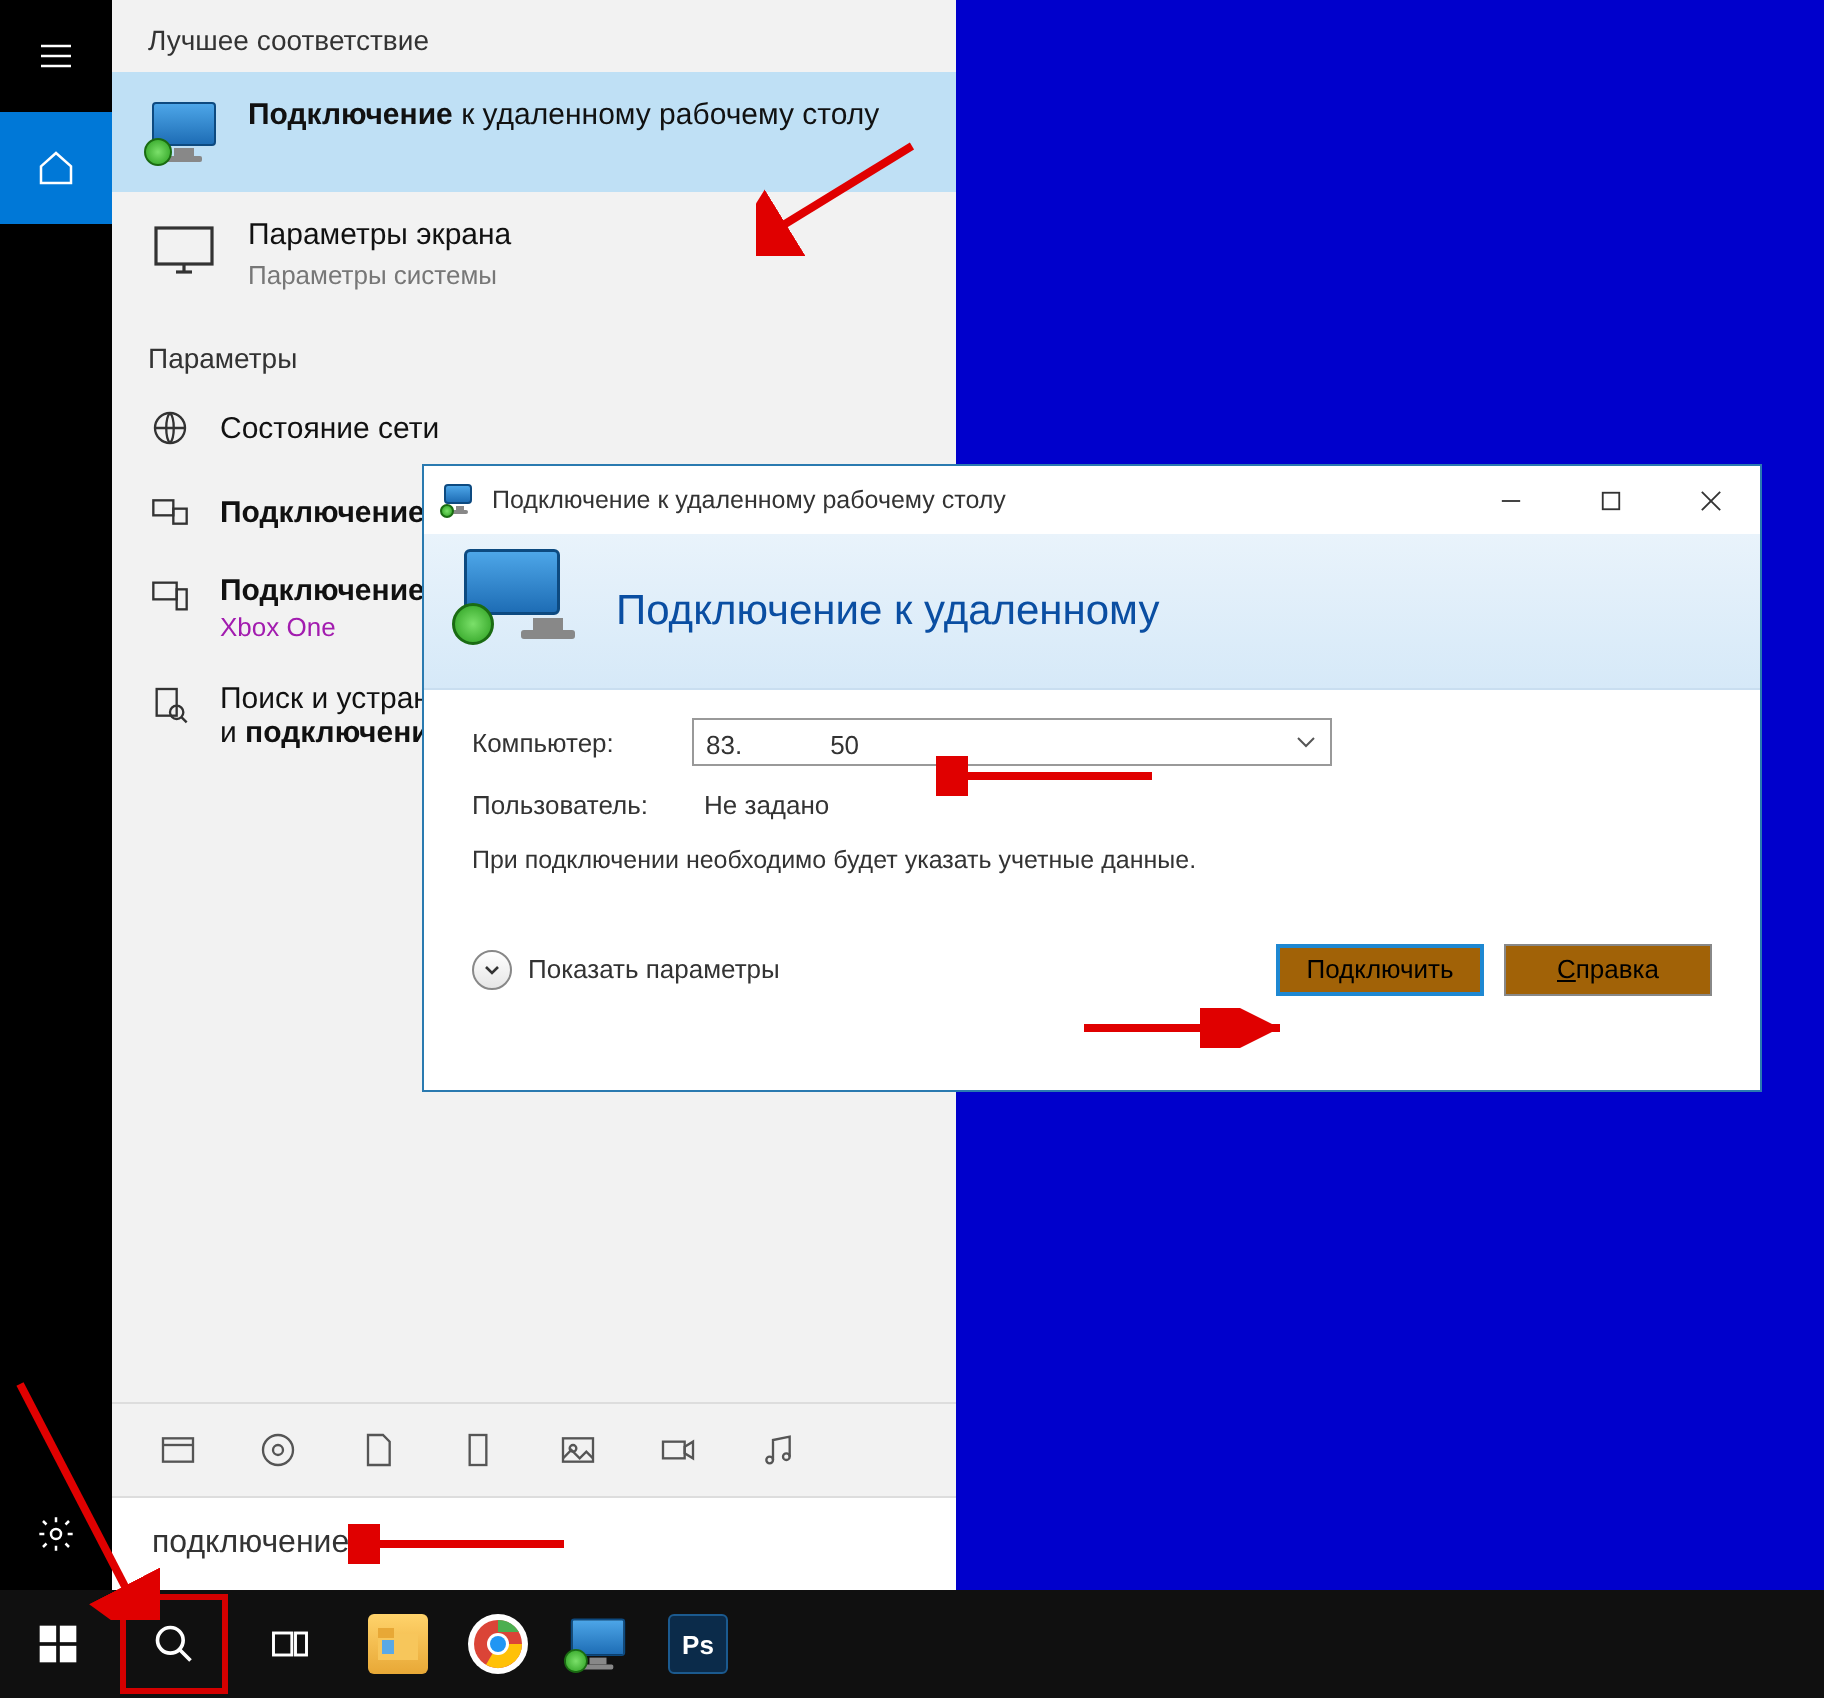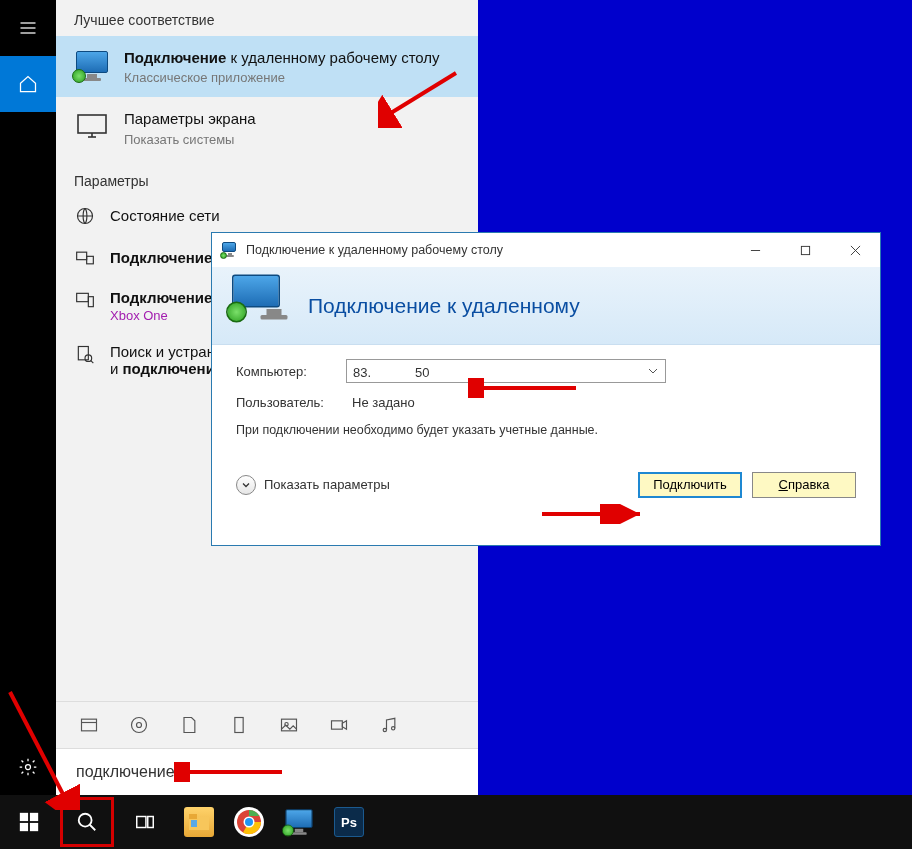--- a/index.html
+++ b/index.html
@@ -73,21 +73,21 @@
   .combo .val { font-size: 13px; }
   .combo .redact { display:inline-block; width:40px; height:14px; background:#fff; border:0; margin: 0 2px;}
   .combo .chev { position:absolute; right:6px; top:5px; }
   .static-val { color: #333; padding-left: 6px;}
   .hint { font-size: 12.5px; color: #333; margin: 6px 0 14px; line-height:1.4;}
 
   .rdp-footer { display:flex; align-items:center; padding: 8px 24px 16px; gap: 10px; }
   .show-params { display:flex; align-items:center; gap:8px; font-size:13px; color:#333; cursor:pointer;}
   .circle-btn { width:20px; height:20px; border:1px solid #888; border-radius:50%; display:flex; align-items:center; justify-content:center; background: linear-gradient(#fff,#e6e6e6);}
   .footer-spacer { flex:1; }
-  .btn { height: 26px; min-width: 104px; border: 1px solid #888; background: #fef9c3; font-size: 13px; cursor:pointer; padding: 0 10px;}
+  .btn { height: 26px; min-width: 104px; border: 1px solid #888; background: #a16207; font-size: 13px; cursor:pointer; padding: 0 10px;}
   .btn.primary { border: 2px solid #1e88d2; }
   .btn u { text-decoration: underline; }
 
   
   .arrow { position: absolute; z-index: 50; }
   .arrow svg { display:block; }
 
   
   .taskbar {
     position: absolute; left:0; bottom:0; right:0; height:54px;
@@ -148,35 +148,34 @@
         <div class="screen"></div>
           <div class="stand"></div>
           <div class="base"></div>
           <div class="dot"></div>
       </div>
     </div>
     <div class="result-text">
       <div class="result-title">
         <b>Подключение</b><span> к удаленному рабочему столу</span>
       </div>
-      <div class="result-sub">Классическое приложение</div>
     </div>
   </div>
 
   <div class="result-item">
     <div class="result-icon">
       <svg width="32" height="28" viewBox="0 0 32 28" stroke="#333" fill="none" stroke-width="1.6">
         <rect x="2" y="2" width="28" height="18"></rect>
           <line x1="12" y1="24" x2="20" y2="24"></line>
           <line x1="16" y1="20" x2="16" y2="24"></line>
       </svg>
     </div>
     <div class="result-text">
       <div class="result-title">Параметры экрана</div>
-      <div class="result-sub">Показать системы</div>
+      <div class="result-sub">Параметры системы</div>
     </div>
   </div>
 
   <div class="section-label">Параметры</div>
 
   <div class="param-item">
     <div class="param-icon">
       <svg viewBox="0 0 24 24" width="20" height="20" stroke="#333" fill="none" stroke-width="1.4">
           <circle cx="12" cy="12" r="9"></circle>
           <path d="M3 12h18M12 3c3 3 3 15 0 18M12 3c-3 3-3 15 0 18"></path>

